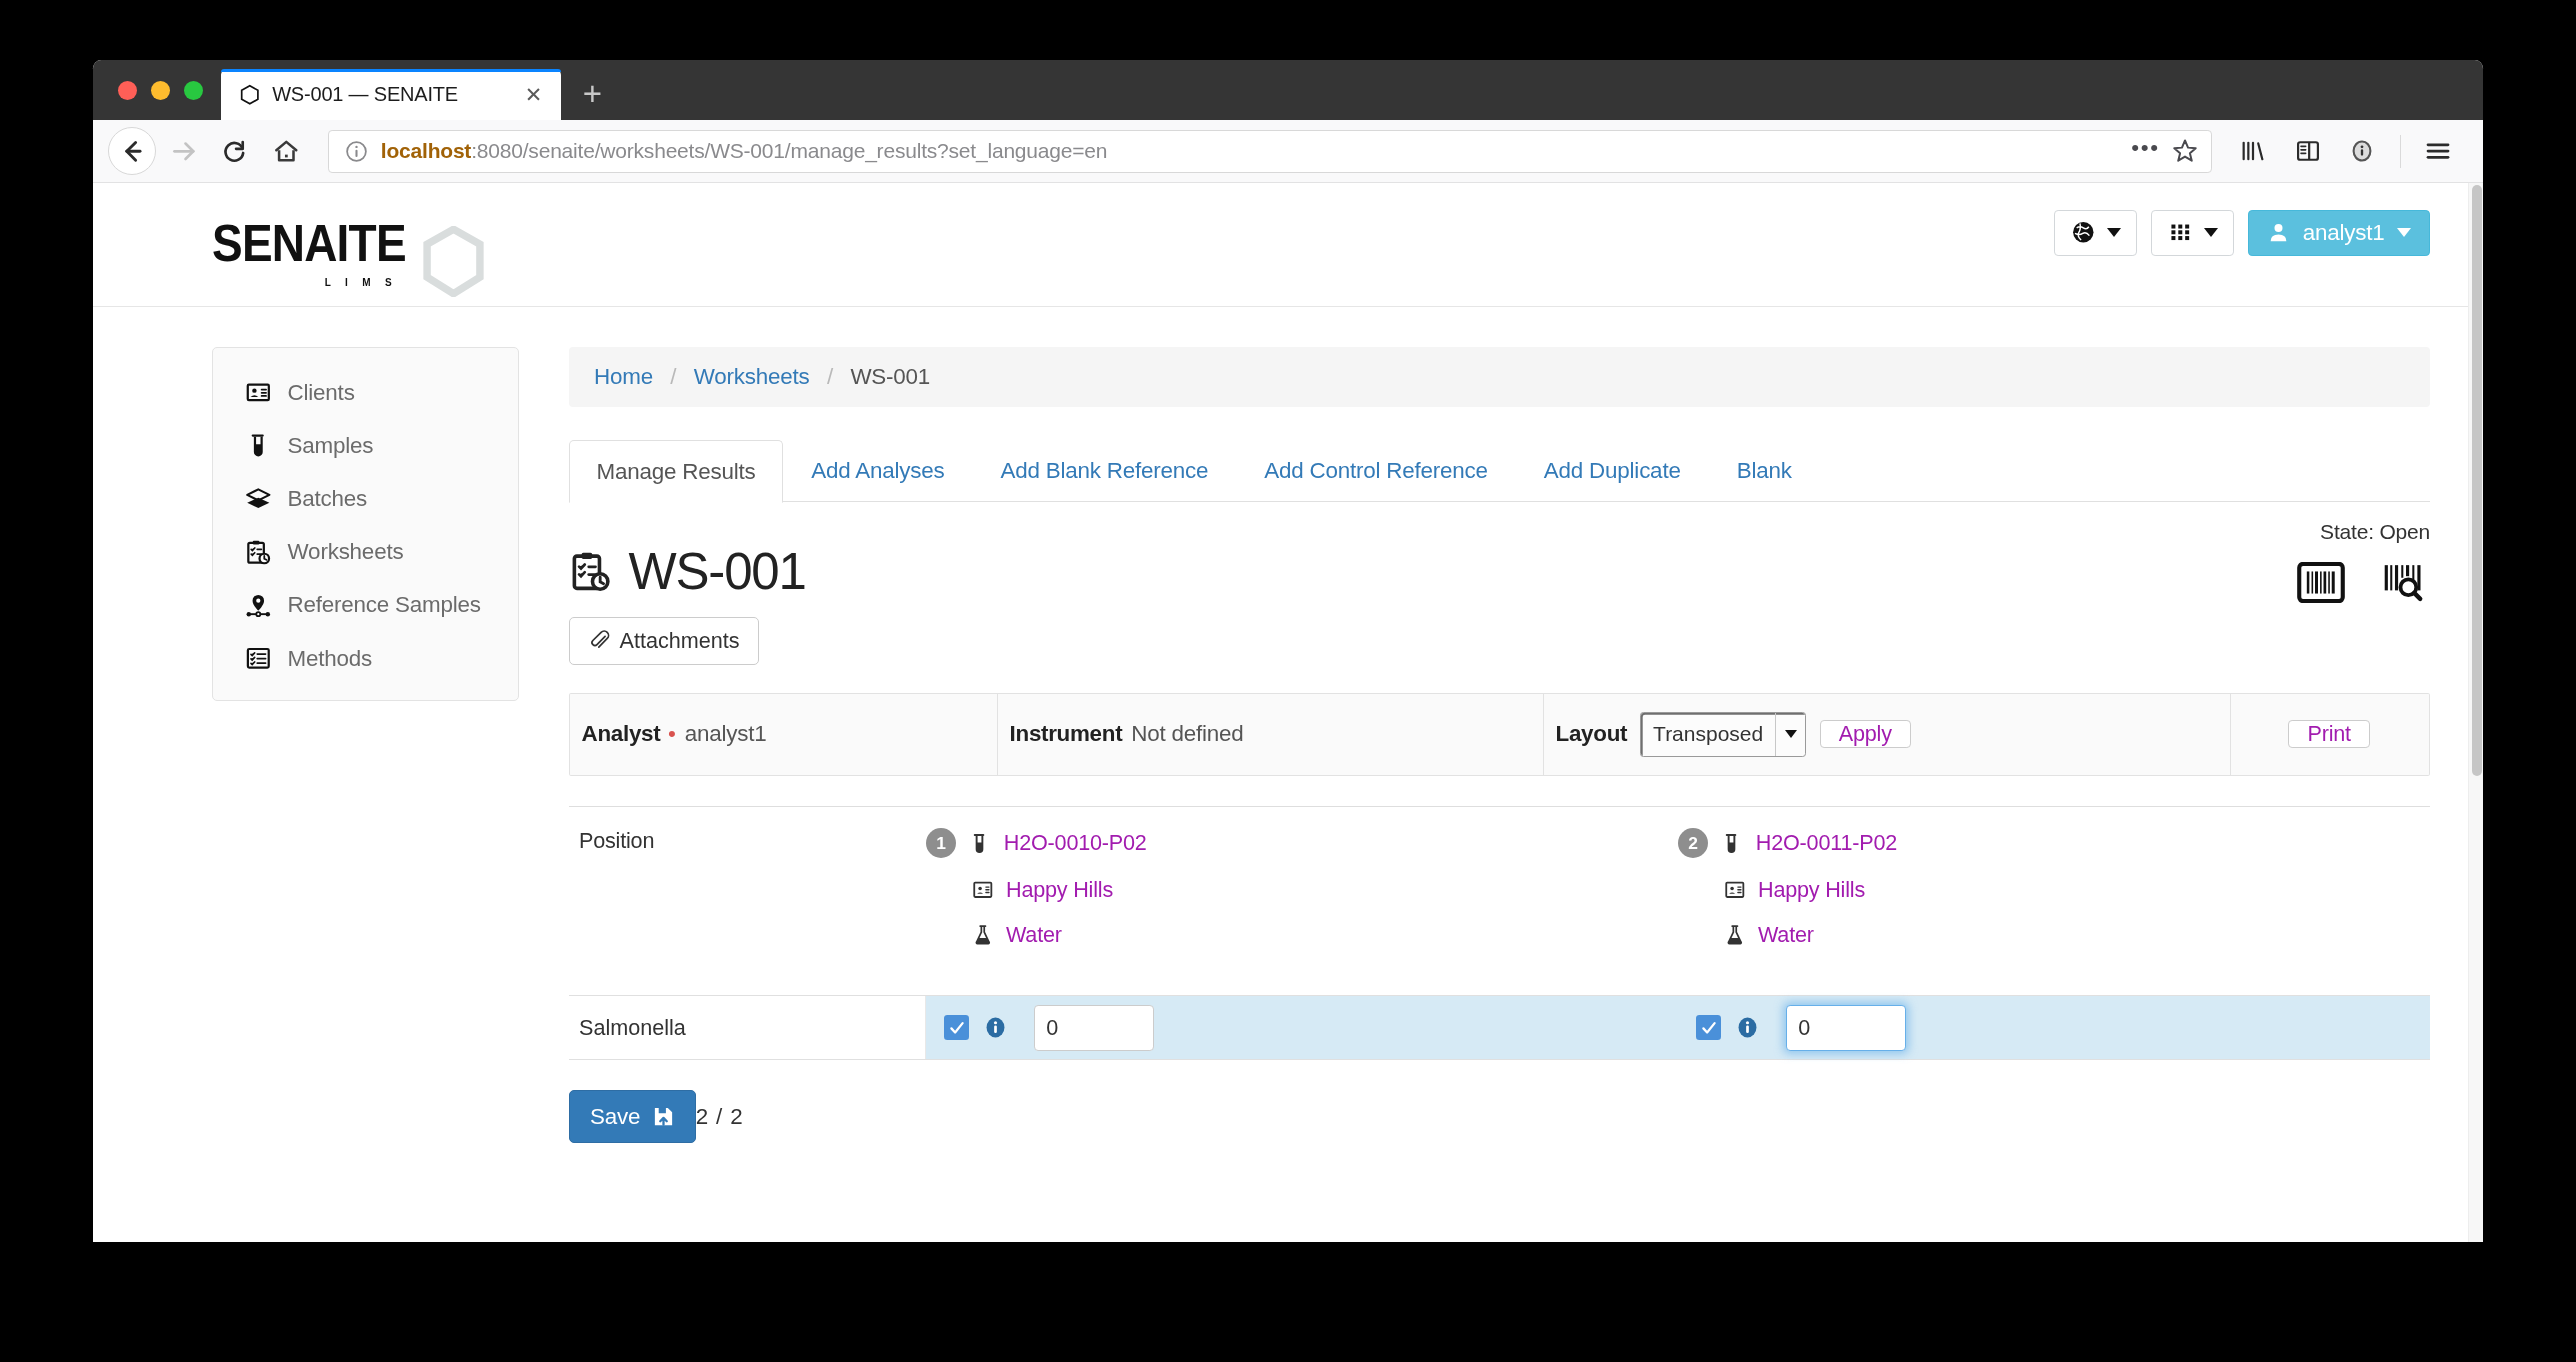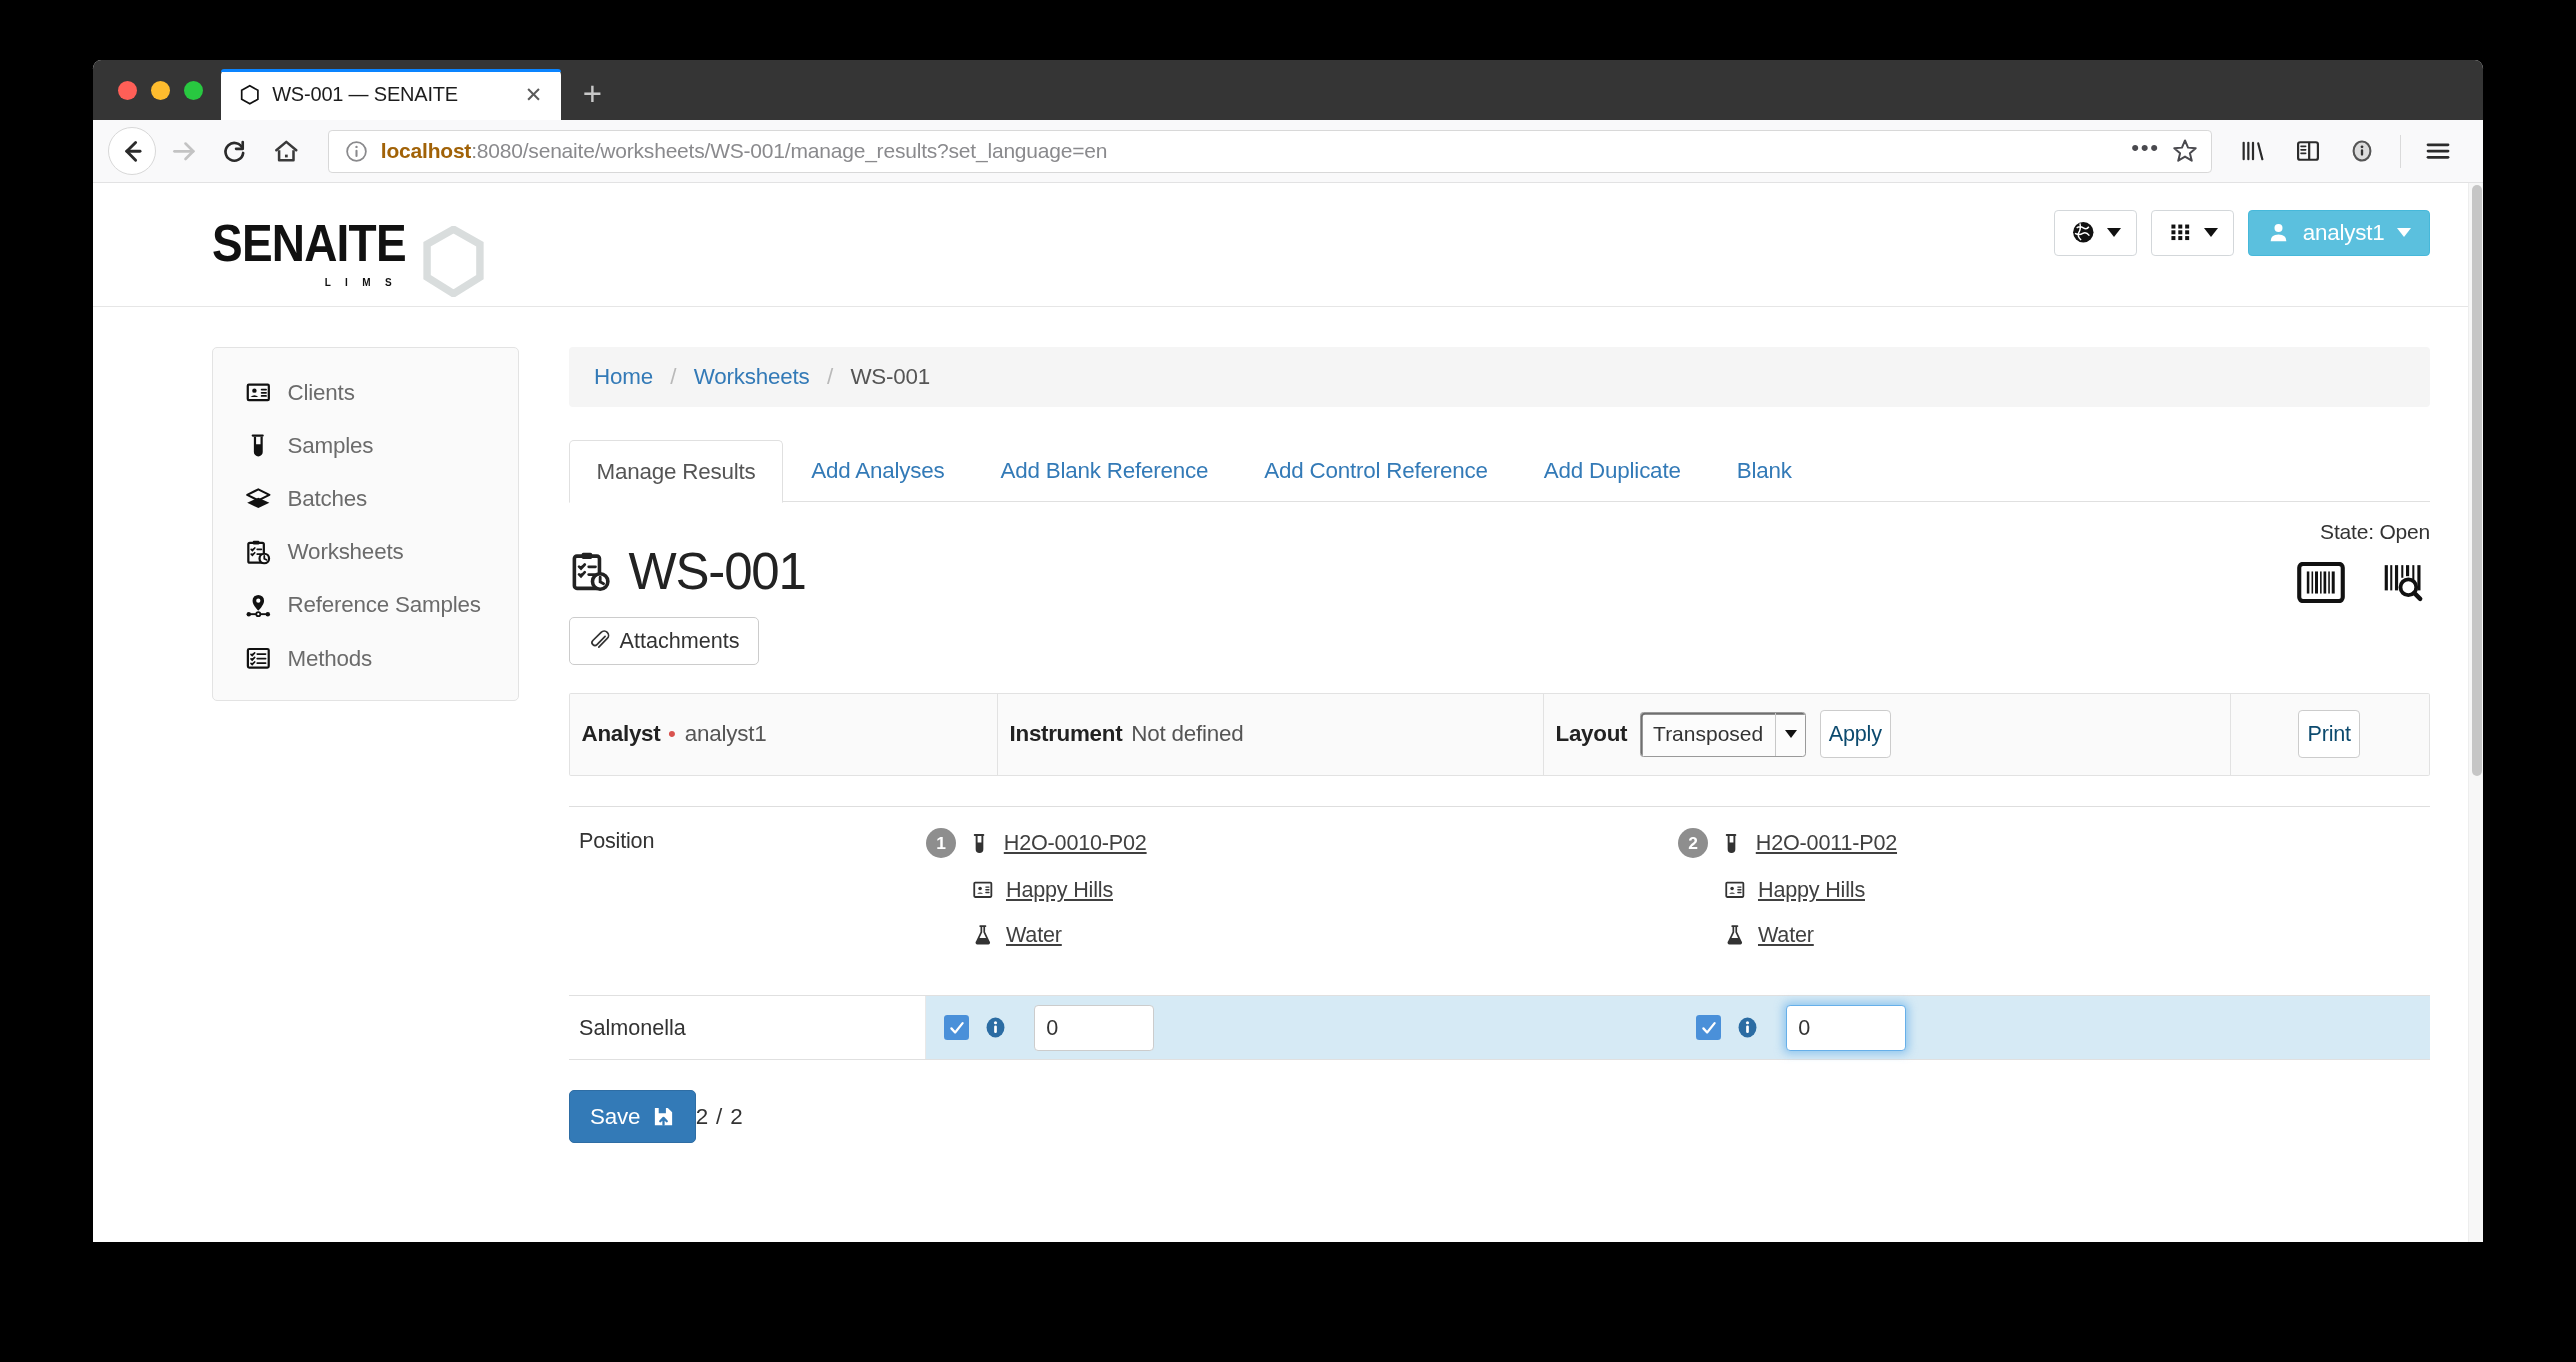--- a/index.html
+++ b/index.html
@@ -240,42 +240,42 @@
     padding: 0 0 0 11.6px;
     box-shadow: inset 1.7px 1.7px 0 #6f6f6f;
     font-size: 21px; color: #333;
   }
   .sel-arrow-box {
     width: 30px; height: 100%; display: flex; align-items: center; justify-content: center;
     border-left: 0.8px solid #c8c8c8;
   }
   .sel-arrow { width:0;height:0;border-left:6.6px solid transparent;border-right:6.6px solid transparent;border-top:8.3px solid #111; }
   .btn-plain {
-    height: 48px; border: 0.8px solid #ccc; border-radius: 4.1px; background: #fff;
-    font-size: 21.6px; color: #0c4a6e; padding: 0 8px; letter-spacing: -0.2px;
+    height: 28px; border: 0.8px solid #ccc; border-radius: 4.1px; background: #fff;
+    font-size: 21.6px; color: #a21caf; padding: 0 18px; letter-spacing: -0.2px;
     display: flex; align-items: center;
   }
 
   
   .results { margin-top: 30px; }
   .res-row { display: flex; border-top: 1.7px solid #e0e0e0; }
   .res-row.first { border-top: 1.7px solid #dedede; }
   .res-label {
     width: 357px; flex: none; padding: 21.6px 0 0 10px;
     font-size: 21.6px; color: #333; letter-spacing: -0.2px;
   }
   .res-col { flex: 1; padding: 21.6px 0 28px 0; }
   .pos-line { display: flex; align-items: center; gap: 12.4px; margin-bottom: 19px; }
   .pos-line.indent { padding-left: 46px; }
   .pos-badge {
     width: 30px; height: 30px; border-radius: 50%; background: #8e8e8e;
     color: #fff; font-size: 17.4px; display: flex; align-items: center;
     justify-content: center; flex: none; font-weight: 600;
   }
-  .pos-link { color: #404040; font-size: 21.6px; letter-spacing: -0.2px; text-decoration: underline; }
+  .pos-link { color: #a21caf; font-size: 21.6px; letter-spacing: -0.2px; }
 
   .analysis-row { display: flex; align-items: stretch; border-top: 1.7px solid #e0e0e0; border-bottom: 1.7px solid #e0e0e0;}
   .analysis-name {
     width: 357px; flex: none; display: flex; align-items: center;
     padding-left: 10px; font-size: 21.6px; color: #333; height: 63px;
     border-right: 0.8px solid #e8e8e8;
   }
   .analysis-cell {
     flex: 1; background: #d6eaf5; display: flex; align-items: center;
     gap: 14px; padding-left: 18px;

